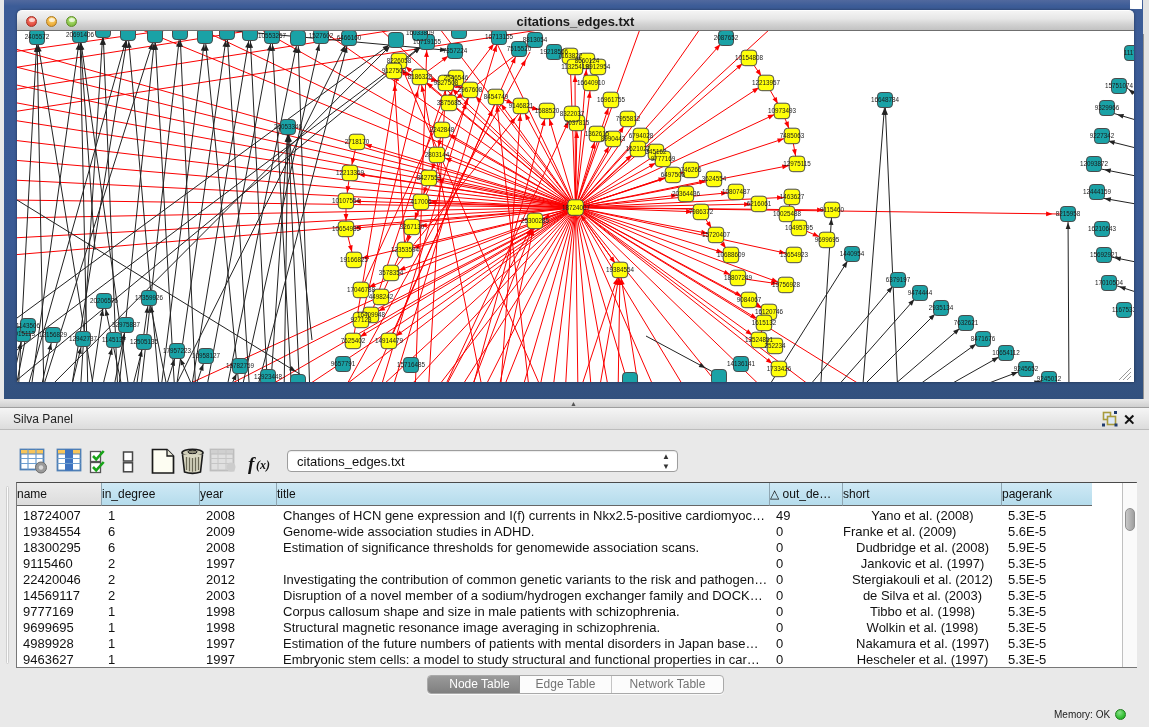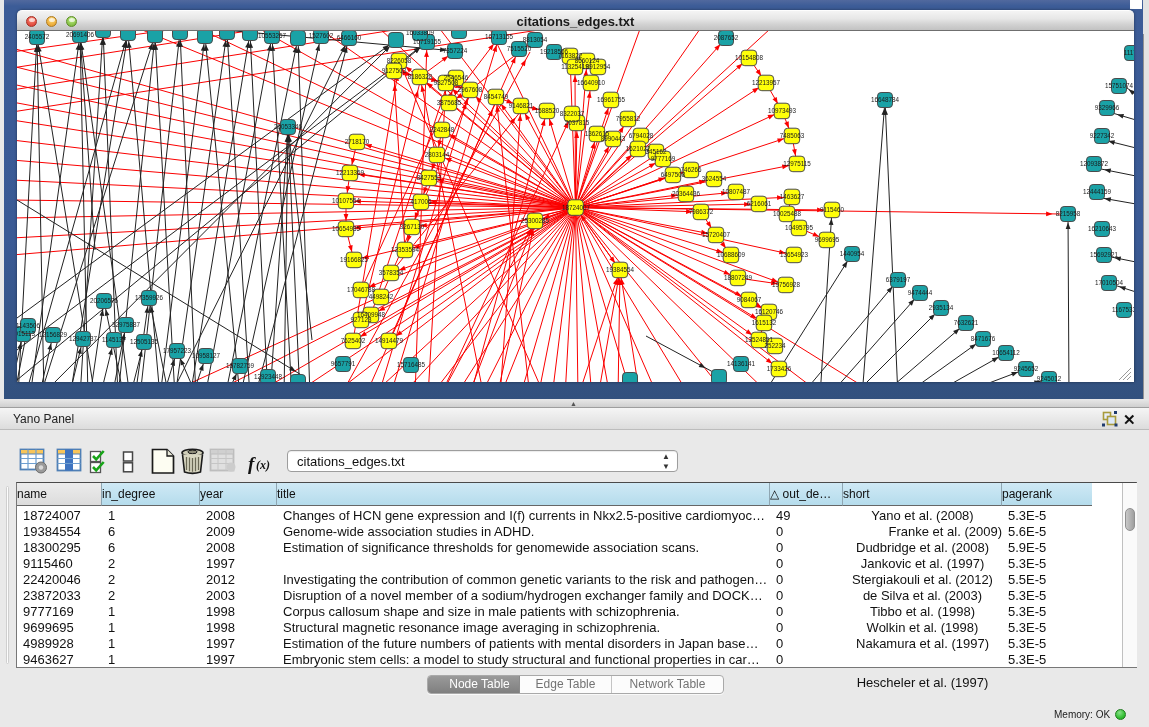--- a/index.html
+++ b/index.html
@@ -815,21 +815,21 @@
       </div>
     <div class="tl" id="tl-g">
         <i></i>
       </div>
   </div>
 </div>
 <div id="divider">
     <div class="grip">▲</div>
   </div>
 <div id="tphead">
-    <div class="t">Yano Panel</div>
+    <div class="t">Silva Panel</div>
 <svg width="16" height="16" viewBox="0 0 16 16" style="position:absolute;left:1102px;top:3px">
 <rect x="1.5" y="1.5" width="7" height="7" fill="#e8eefa" stroke="#a89b3c" stroke-width="1.6"></rect>
 <rect x="5.5" y="5.5" width="8" height="8" fill="#dde8f8" stroke="#a89b3c" stroke-width="1.6"></rect>
 <rect x="12" y="0" width="3" height="3" fill="#1e3a6e"></rect>
 <rect x="0" y="12.5" width="3" height="3" fill="#1e3a6e"></rect>
 <rect x="12.5" y="12.5" width="3" height="3" fill="#1e3a6e"></rect>
 </svg>
 <div class="x">✕</div>
   </div>
 <div id="toolbar">
@@ -906,21 +906,21 @@
       <div class="td" style="left:759px;width:65px;">49</div>
       <div class="td" style="left:826px;width:159px;text-align:center;">Yano et al. (2008)</div>
       <div class="td" style="left:991px;width:82px;">5.3E-5</div>
     </div>
     <div class="tr" style="top:41px">
       <div class="td" style="left:6px;width:77px;">19384554</div>
       <div class="td" style="left:91px;width:90px;">6</div>
       <div class="td" style="left:189px;width:69px;">2009</div>
       <div class="td" style="left:266px;width:485px;">Genome-wide association studies in ADHD.</div>
       <div class="td" style="left:759px;width:65px;">0</div>
-      <div class="td" style="left:826px;width:159px;text-align:right;">Franke et al. (2009)</div>
+      <div class="td" style="left:826px;width:159px;text-align:left;">Franke et al. (2009)</div>
       <div class="td" style="left:991px;width:82px;">5.6E-5</div>
     </div>
     <div class="tr" style="top:57px">
       <div class="td" style="left:6px;width:77px;">18300295</div>
       <div class="td" style="left:91px;width:90px;">6</div>
       <div class="td" style="left:189px;width:69px;">2008</div>
       <div class="td" style="left:266px;width:485px;">Estimation of significance thresholds for genomewide association scans.</div>
       <div class="td" style="left:759px;width:65px;">0</div>
       <div class="td" style="left:826px;width:159px;text-align:center;">Dudbridge et al. (2008)</div>
       <div class="td" style="left:991px;width:82px;">5.9E-5</div>
@@ -936,21 +936,21 @@
     <div class="tr" style="top:89px">
       <div class="td" style="left:6px;width:77px;">22420046</div>
       <div class="td" style="left:91px;width:90px;">2</div>
       <div class="td" style="left:189px;width:69px;">2012</div>
       <div class="td" style="left:266px;width:485px;">Investigating the contribution of common genetic variants to the risk and pathogen…</div>
       <div class="td" style="left:759px;width:65px;">0</div>
       <div class="td" style="left:826px;width:159px;text-align:center;">Stergiakouli et al. (2012)</div>
       <div class="td" style="left:991px;width:82px;">5.5E-5</div>
     </div>
     <div class="tr" style="top:105px">
-      <div class="td" style="left:6px;width:77px;">23872033</div>
+      <div class="td" style="left:6px;width:77px;">14569117</div>
       <div class="td" style="left:91px;width:90px;">2</div>
       <div class="td" style="left:189px;width:69px;">2003</div>
       <div class="td" style="left:266px;width:485px;">Disruption of a novel member of a sodium/hydrogen exchanger family and DOCK…</div>
       <div class="td" style="left:759px;width:65px;">0</div>
       <div class="td" style="left:826px;width:159px;text-align:center;">de Silva et al. (2003)</div>
       <div class="td" style="left:991px;width:82px;">5.3E-5</div>
     </div>
     <div class="tr" style="top:121px">
       <div class="td" style="left:6px;width:77px;">9777169</div>
       <div class="td" style="left:91px;width:90px;">1</div>
@@ -977,21 +977,21 @@
       <div class="td" style="left:759px;width:65px;">0</div>
       <div class="td" style="left:826px;width:159px;text-align:center;">Nakamura et al. (1997)</div>
       <div class="td" style="left:991px;width:82px;">5.3E-5</div>
     </div>
     <div class="tr" style="top:169px">
       <div class="td" style="left:6px;width:77px;">9463627</div>
       <div class="td" style="left:91px;width:90px;">1</div>
       <div class="td" style="left:189px;width:69px;">1997</div>
       <div class="td" style="left:266px;width:485px;">Embryonic stem cells: a model to study structural and functional properties in car…</div>
       <div class="td" style="left:759px;width:65px;">0</div>
-      <div class="td" style="left:826px;width:159px;text-align:center;margin-top:23px;">Hescheler et al. (1997)</div>
+      <div class="td" style="left:826px;width:159px;text-align:center;">Hescheler et al. (1997)</div>
       <div class="td" style="left:991px;width:82px;">5.3E-5</div>
     </div>
   <div id="vsb">
       <div class="thumb"></div>
     </div>
 </div>
 <div id="tabs">
   <div class="seg" id="seg1">Node Table</div>
   <div class="seg" id="seg2">Edge Table</div>
   <div class="seg" id="seg3">Network Table</div>

